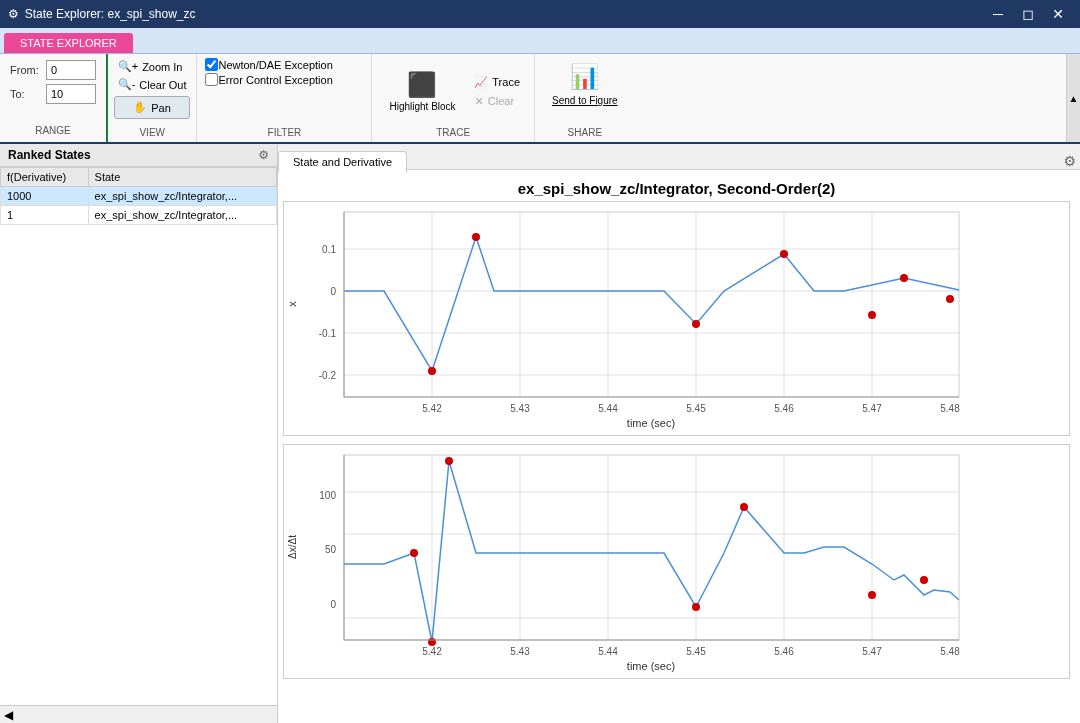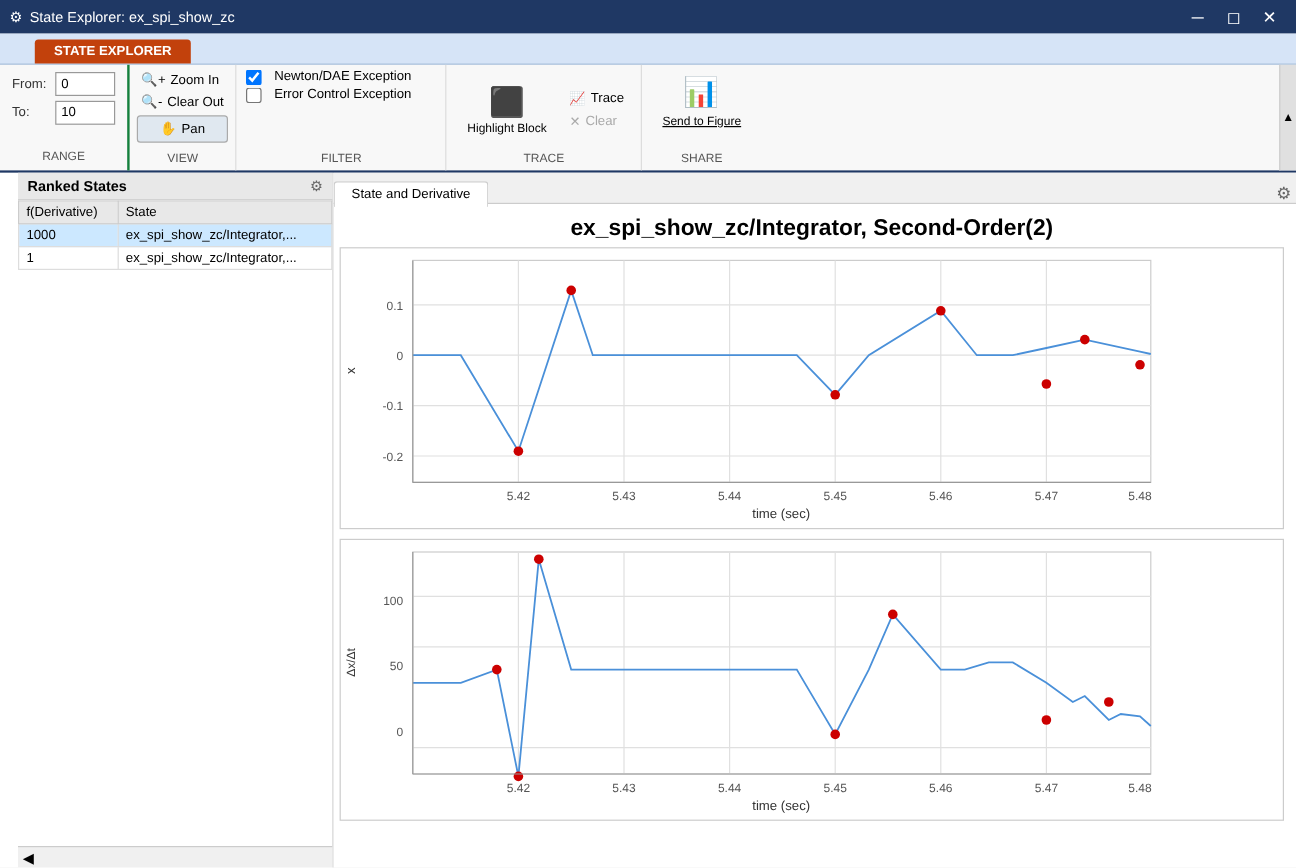--- a/index.html
+++ b/index.html
@@ -27,27 +27,26 @@
     .tab-ribbon {
       background: #d6e4f7;
       height: 26px;
       display: flex;
       align-items: flex-end;
       padding: 0 4px;
       border-bottom: 1px solid #a0b8d8;
     }
     .tab-ribbon-item {
       padding: 4px 16px;
-      background: #c2410c;
+      background: #ec4899;
       color: white;
       font-size: 11px;
-      font-weight: bold;
+      font-weight: normal;
       cursor: pointer;
       border-radius: 3px 3px 0 0;
-      margin-left: 25px;
     }
 
     
     .ribbon {
       background: #f8f8f8;
       border-bottom: 2px solid #1f3864;
       display: flex;
       align-items: stretch;
       height: 90px;
       padding: 0;
@@ -109,21 +108,21 @@
     .view-group-label { font-size: 10px; color: #555; text-align: center; margin-top: 2px; }
 
     
     .filter-group {
       display: flex;
       flex-direction: column;
       padding: 4px 8px;
       border-right: 1px solid #ddd;
       min-width: 175px;
     }
-    .filter-check-row { display: flex; align-items: flex-start; gap: 10px; font-size: 11px; margin-bottom: 2px; }
+    .filter-check-row { display: flex; align-items: center; gap: 0; font-size: 11px; margin-bottom: 2px; }
     .filter-check { width: 13px; height: 13px; }
     .filter-group-label { font-size: 10px; color: #555; text-align: center; margin-top: auto; }
 
     
     .trace-group {
       display: flex;
       flex-direction: column;
       padding: 4px 8px;
       border-right: 1px solid #ddd;
       min-width: 110px;
@@ -164,21 +163,20 @@
       height: calc(723px - 28px - 26px - 90px);
     }
 
     
     .left-panel {
       width: 278px;
       border-right: 1px solid #ccc;
       display: flex;
       flex-direction: column;
       background: white;
-      padding-left: 15px;
     }
     .left-panel-header {
       background: #e8e8e8;
       padding: 4px 8px;
       display: flex;
       align-items: center;
       justify-content: space-between;
       border-bottom: 1px solid #ccc;
     }
     .left-panel-title { font-size: 12px; font-weight: bold; }
@@ -394,21 +392,21 @@
   </div>
 
   <div class="right-panel">
     <div class="right-panel-tabs">
       <div class="right-panel-tab active">State and Derivative</div>
       <span class="right-panel-settings">⚙</span>
     </div>
 
     <div class="charts-area">
 
-      <div style="text-align:center; font-size:19px; font-weight:bold; margin-bottom:-4px;">ex_spi_show_zc/Integrator, Second-Order(2)</div>
+      <div style="text-align:center; font-size:15px; font-weight:bold; margin-bottom:-4px;">ex_spi_show_zc/Integrator, Second-Order(2)</div>
 
       <div class="chart-wrapper">
         <svg width="690" height="230" viewBox="0 0 690 230">
 
           <rect x="60" y="10" width="615" height="185" fill="white" stroke="#ccc" stroke-width="1"></rect>
 
           <line x1="60" y1="47" x2="675" y2="47" stroke="#e0e0e0" stroke-width="1"></line>
           <line x1="60" y1="89" x2="675" y2="89" stroke="#e0e0e0" stroke-width="1"></line>
           <line x1="60" y1="131" x2="675" y2="131" stroke="#e0e0e0" stroke-width="1"></line>
           <line x1="60" y1="173" x2="675" y2="173" stroke="#e0e0e0" stroke-width="1"></line>

